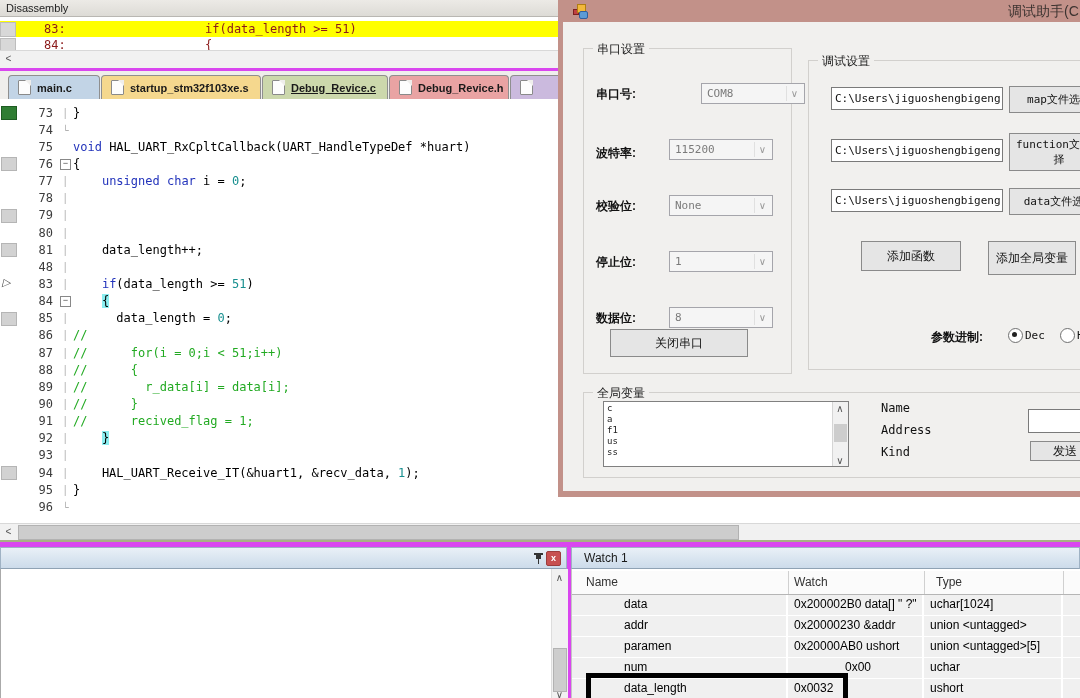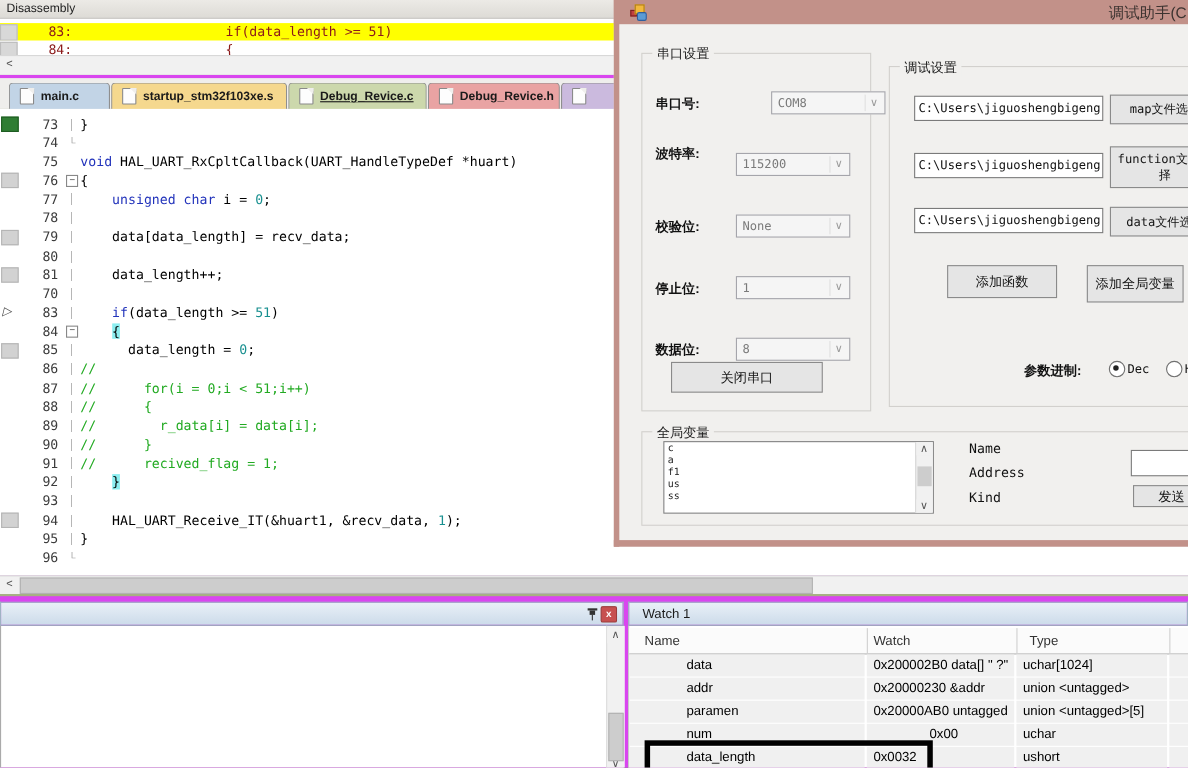--- a/index.html
+++ b/index.html
@@ -204,39 +204,38 @@
           <div class="ln mono">78</div>
           <div class="fold">│</div>
           <div class="code mono"></div>
         </div>
         <div class="eline">
           <div class="g">
             <i class="gblock gray"></i>
           </div>
           <div class="ln mono">79</div>
           <div class="fold">│</div>
-          <div class="code mono"><span class="tx">    data[data_length] = recv_data;</span></div>
         </div>
         <div class="eline">
           <div class="g"></div>
           <div class="ln mono">80</div>
           <div class="fold">│</div>
           <div class="code mono"></div>
         </div>
         <div class="eline">
           <div class="g">
             <i class="gblock gray"></i>
           </div>
           <div class="ln mono">81</div>
           <div class="fold">│</div>
           <div class="code mono"><span class="tx">    data_length++;</span></div>
         </div>
         <div class="eline">
           <div class="g"></div>
-          <div class="ln mono">70</div>
+          <div class="ln mono">48</div>
           <div class="fold">│</div>
           <div class="code mono"></div>
         </div>
         <div class="eline">
           <div class="g">
             <i class="garrow">▷</i>
           </div>
           <div class="ln mono">83</div>
           <div class="fold">│</div>
           <div class="code mono"><span class="tx">    </span><span class="kw">if</span><span class="tx">(data_length &gt;= </span><span class="num">51</span><span class="tx">)</span></div>
@@ -384,21 +383,21 @@
           <div class="w-cell" style="left: 491px; width: 18px;"></div>
         </div>
         <div class="w-row">
           <i class="exp">+</i>
           <i class="aggicon">
             <i class="gold"></i>
             <i class="cy"></i>
             <i class="mg"></i>
           </i>
           <div class="w-cell" style="left: 0px; width: 214px; padding-left: 52px; padding-top: 2px;">paramen</div>
-          <div class="w-cell" style="left: 216px; width: 134px; padding-left: 6px; padding-top: 2px;">0x20000AB0 untagged</div>
+          <div class="w-cell" style="left: 216px; width: 134px; padding-left: 6px; padding-top: 2px;">0x20000AB0 ushort</div>
           <div class="w-cell" style="left: 352px; width: 137px; padding-left: 6px; padding-top: 2px;">union &lt;untagged&gt;[5]</div>
           <div class="w-cell" style="left: 491px; width: 18px;"></div>
         </div>
         <div class="w-row">
           <i class="diamond"></i>
           <div class="w-cell" style="left: 0px; width: 214px; padding-left: 52px; padding-top: 2px;">num</div>
           <div class="w-cell" style="left: 216px; width: 134px; padding-left: 6px; padding-top: 2px; text-align: center;">0x00</div>
           <div class="w-cell" style="left: 352px; width: 137px; padding-left: 6px; padding-top: 2px;">uchar</div>
           <div class="w-cell" style="left: 491px; width: 18px;"></div>
         </div>
@@ -425,21 +424,21 @@
     </div>
 
     <div class="grp" style="left:20px;top:48px;width:207px;height:324px;">
       <span class="glabel">串口设置</span>
       <div id="serial-rows">
           <div class="frow-label" style="left: 12px; top: 37px; text-align: center;">串口号:</div>
           <div class="combo" style="left: 85px; top: 34px; margin-left: 32px;">
             <span class="val mono">COM8</span>
             <span class="arr">∨</span>
           </div>
-          <div class="frow-label" style="left: 12px; top: 83px;">波特率:</div>
+          <div class="frow-label" style="left: 12px; top: 96px;">波特率:</div>
           <div class="combo" style="left: 85px; top: 90px;">
             <span class="val mono">115200</span>
             <span class="arr">∨</span>
           </div>
           <div class="frow-label" style="left: 12px; top: 149px;">校验位:</div>
           <div class="combo" style="left: 85px; top: 146px;">
             <span class="val mono">None</span>
             <span class="arr">∨</span>
           </div>
           <div class="frow-label" style="left: 12px; top: 205px;">停止位:</div>

